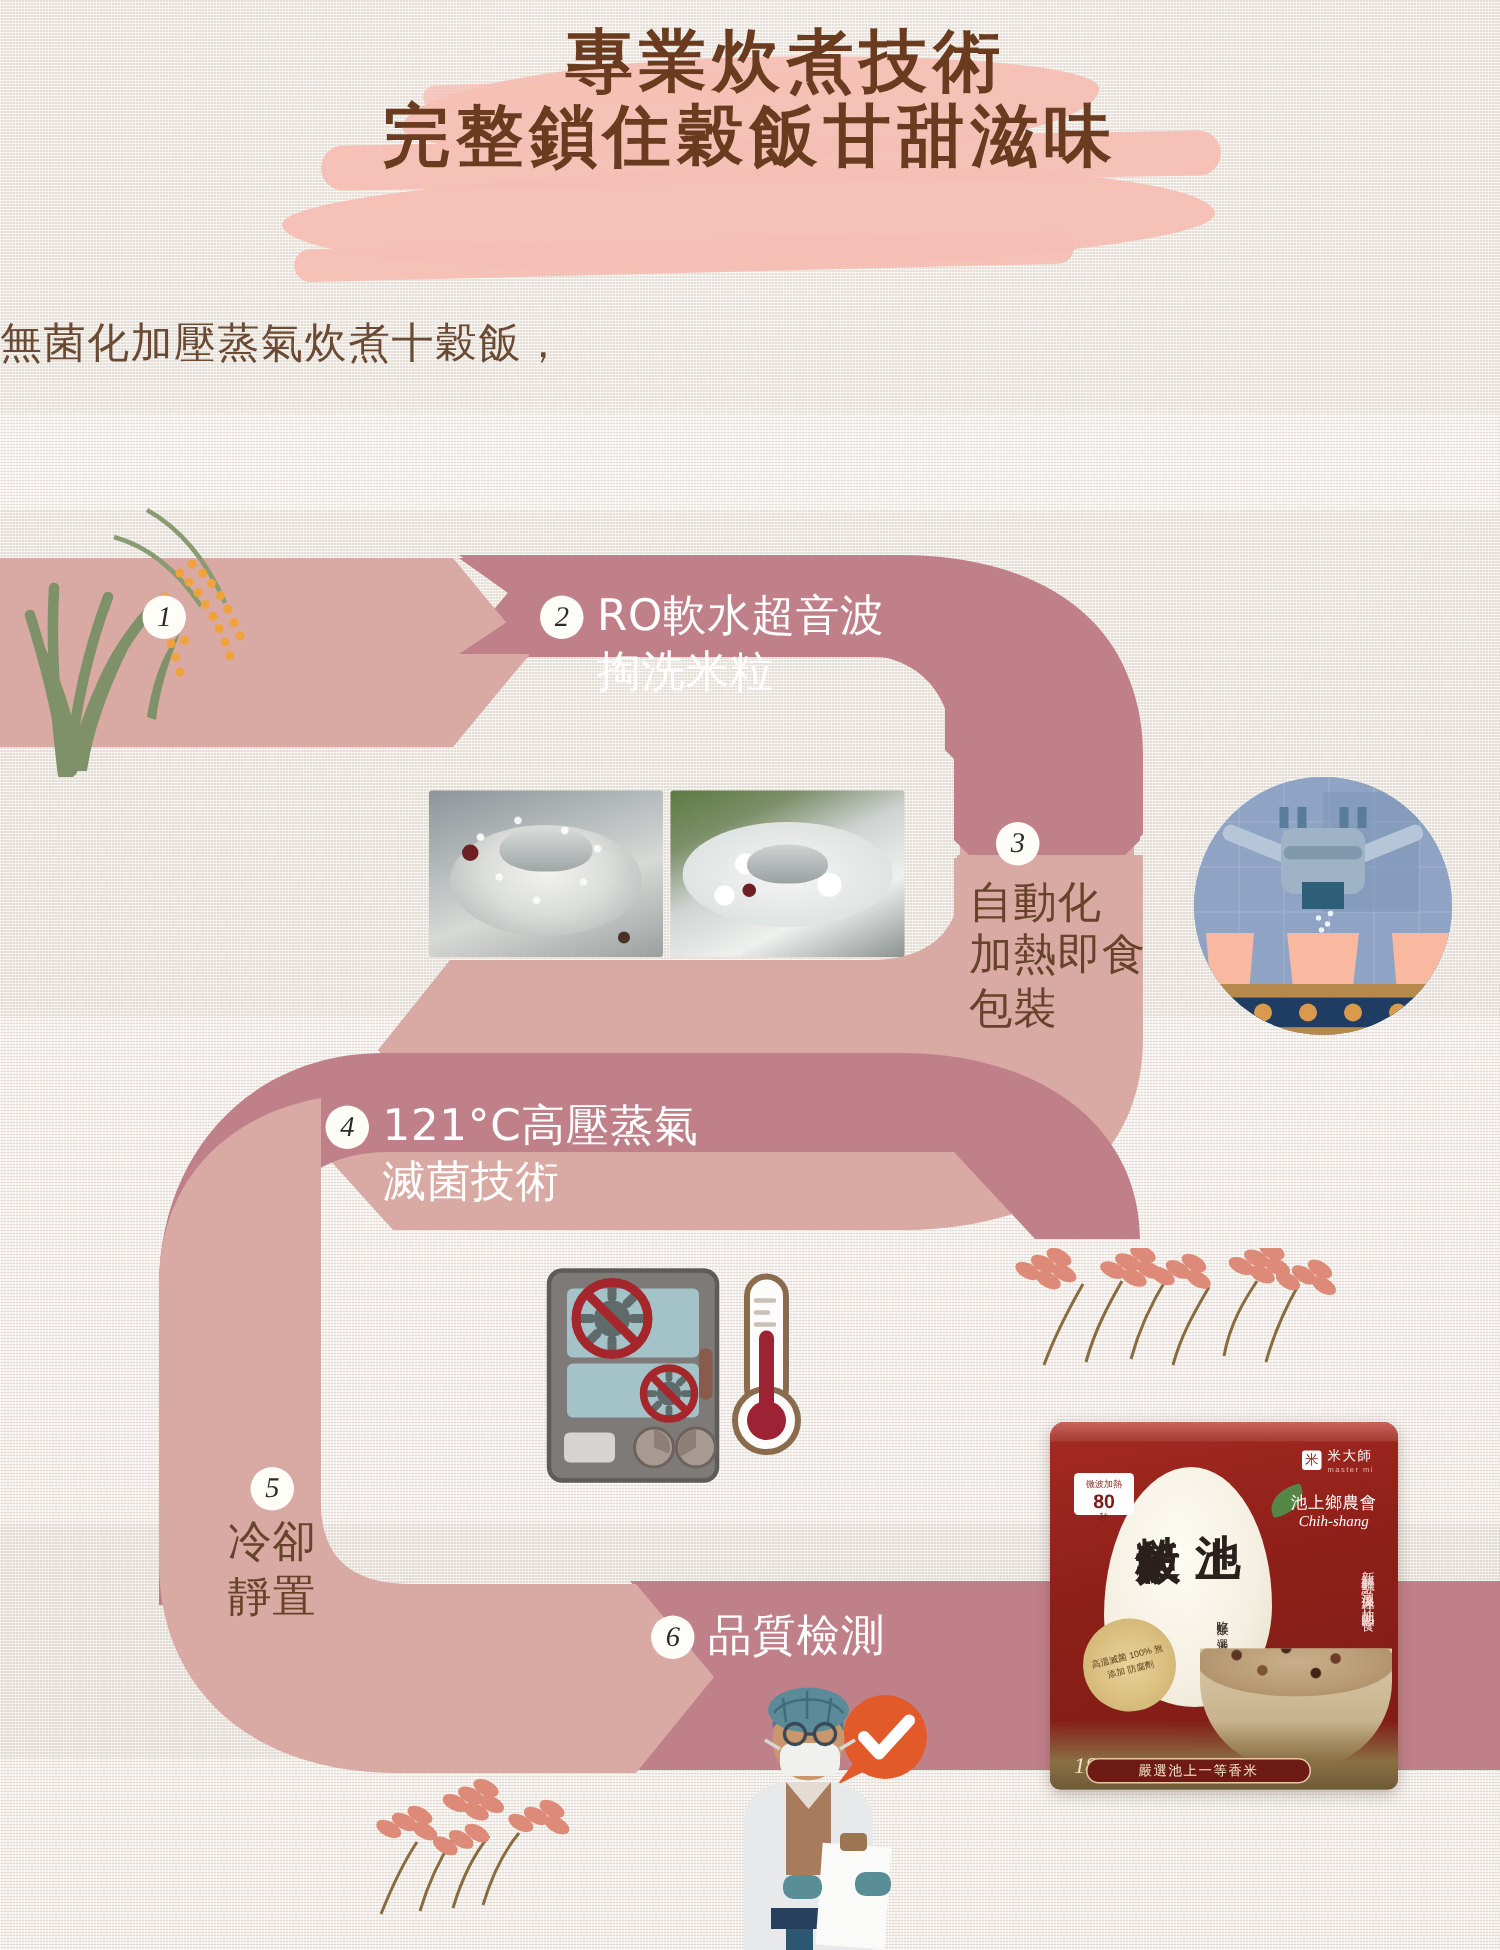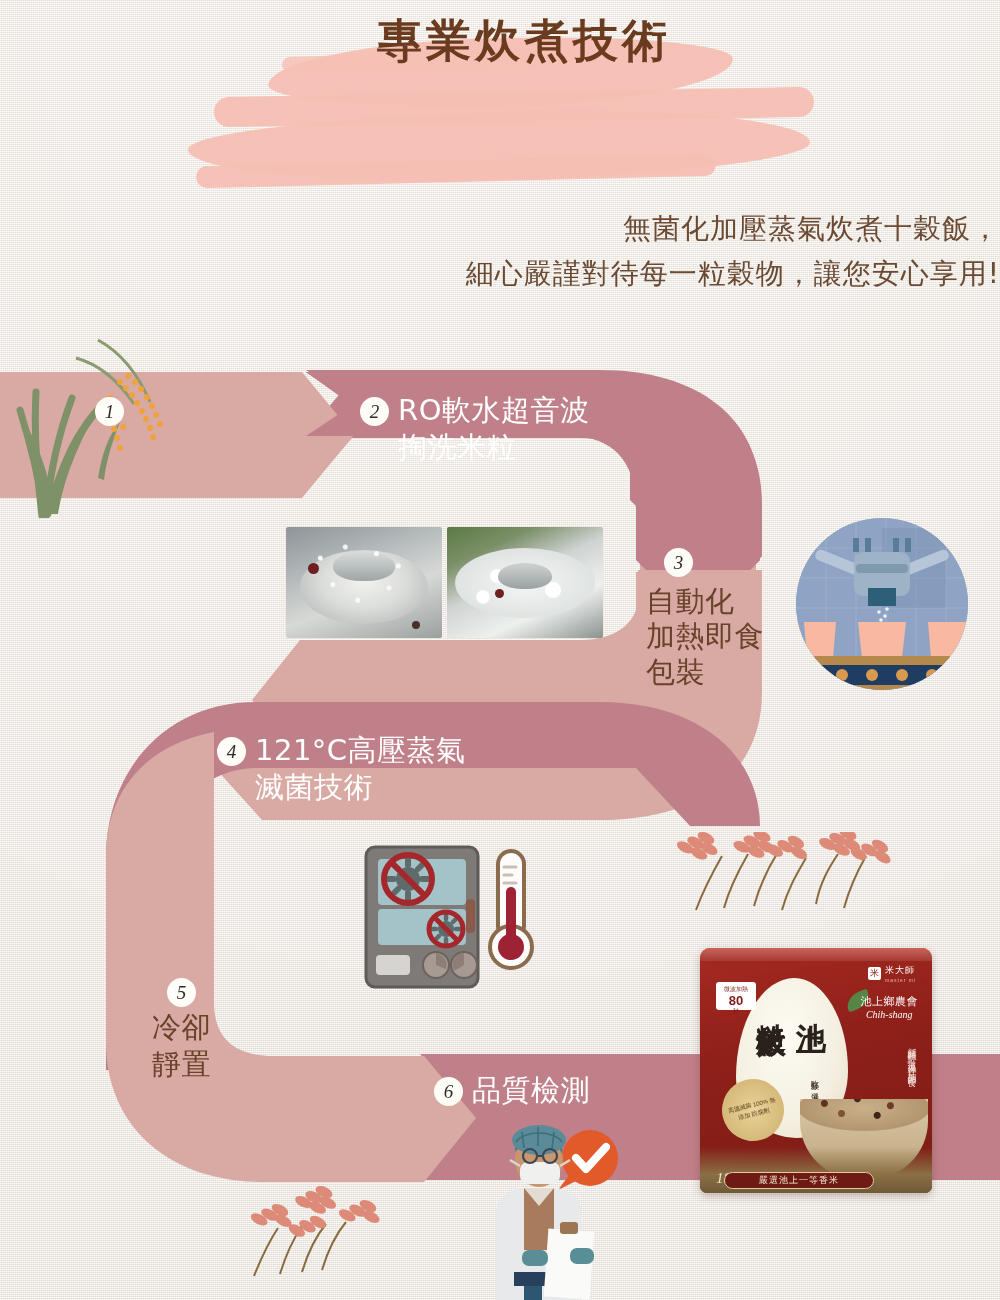--- a/index.html
+++ b/index.html
@@ -35,21 +35,21 @@
   .brush.b5{ left:282px; top:36px; width:300px; height:16px; transform:rotate(-2deg); border-radius:20px; opacity:.8;}
   h1.title-line{
     font-family:"Liberation Serif","DejaVu Serif",serif;
     font-weight:700; color:#6a3b1e; letter-spacing:4px;
     line-height:1.12; font-size:45px; position:relative;
   }
   h1.title-line.l1{ font-size:45px;padding-left:48px; }
   h1.title-line.l2{ font-size:45px; }
 
   
-  #subtitle-block{ left:0; top:206px; width:1000px; text-align:right; z-index:4;}
+  #subtitle-block{ left:0; top:206px; width:1000px; text-align:left; z-index:4;}
   .sub-line{
     font-family:"DejaVu Sans","Liberation Sans",sans-serif;
     color:#6b4a33; font-size:28px; line-height:1.62; letter-spacing:1px;
   }
 
   
   #flow-svg{ position:absolute; left:0; top:0; width:1000px; height:1300px; z-index:2;}
 
   
   .step{ position:absolute; z-index:6; display:flex; align-items:flex-start; gap:9px;}
@@ -291,25 +291,25 @@
            L264,1182 C168,1182 106,1126 106,1042 Z" fill="#d9a9a4"></path>
 </svg>
 
 <div id="title-block" class="layer">
   <div class="brush b1"></div>
   <div class="brush b2"></div>
   <div class="brush b3"></div>
   <div class="brush b4"></div>
   <div class="brush b5"></div>
   <h1 class="title-line l1">專業炊煮技術</h1>
+  <h1 class="title-line l2">完整鎖住穀飯甘甜滋味</h1>
 </div>
 
 <div id="subtitle-block" class="layer">
   <div class="sub-line">無菌化加壓蒸氣炊煮十穀飯，</div>
-  <div class="sub-line">細心嚴謹對待每一粒穀物，讓您安心享用!</div>
 </div>
 
 <svg id="rice-plant" class="layer" width="170" height="200" viewBox="0 0 170 200">
   <g fill="none" stroke="#7f9168" stroke-width="7" stroke-linecap="round">
     <path d="M40,198 C34,150 32,110 34,74"></path>
     <path d="M44,198 C48,150 58,112 70,80"></path>
     <path d="M46,196 C56,156 72,122 92,96"></path>
     <path d="M42,196 C36,152 26,118 18,92"></path>
   </g>
   <g fill="#7f9168">

